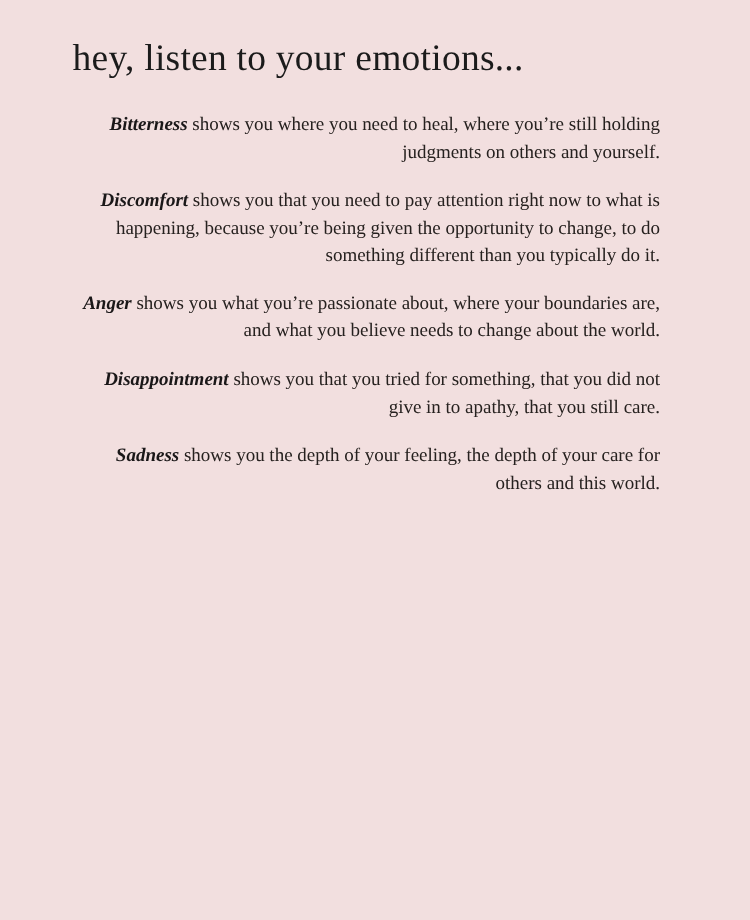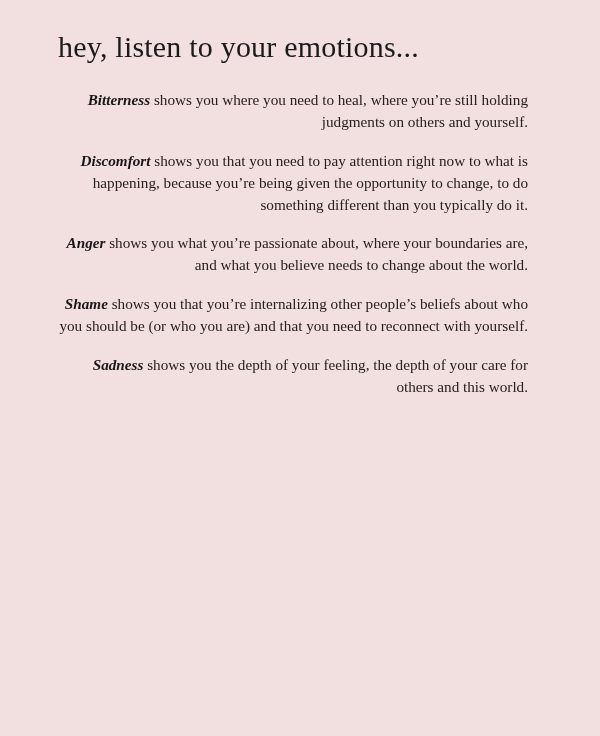--- a/index.html
+++ b/index.html
@@ -68,25 +68,25 @@
 
 
     <p class="entry">
       <span class="emotion">Discomfort</span><span class="body-text"> shows you that you need to pay attention right now to what is happening, because you’re being given the opportunity to change, to do something different than you typically do it.</span>
     </p>
 
     <p class="entry">
       <span class="emotion">Anger</span><span class="body-text"> shows you what you’re passionate about, where your boundaries are, and what you believe needs to change about the world.</span>
     </p>
 
+    <p class="entry">
+      <span class="emotion">Disappointment</span><span class="body-text"> shows you that you tried for something, that you did not give in to apathy, that you still care.</span>
+    </p>
 
 
-    <p class="entry">
-      <span class="emotion">Shame</span><span class="body-text"> shows you that you’re internalizing other people’s beliefs about who you should be (or who you are) and that you need to reconnect with yourself.</span>
-    </p>
 
 
     <p class="entry">
       <span class="emotion">Sadness</span><span class="body-text"> shows you the depth of your feeling, the depth of your care for others and this world.</span>
     </p>
 
   </div>
 </div>
 
 </body></html>

